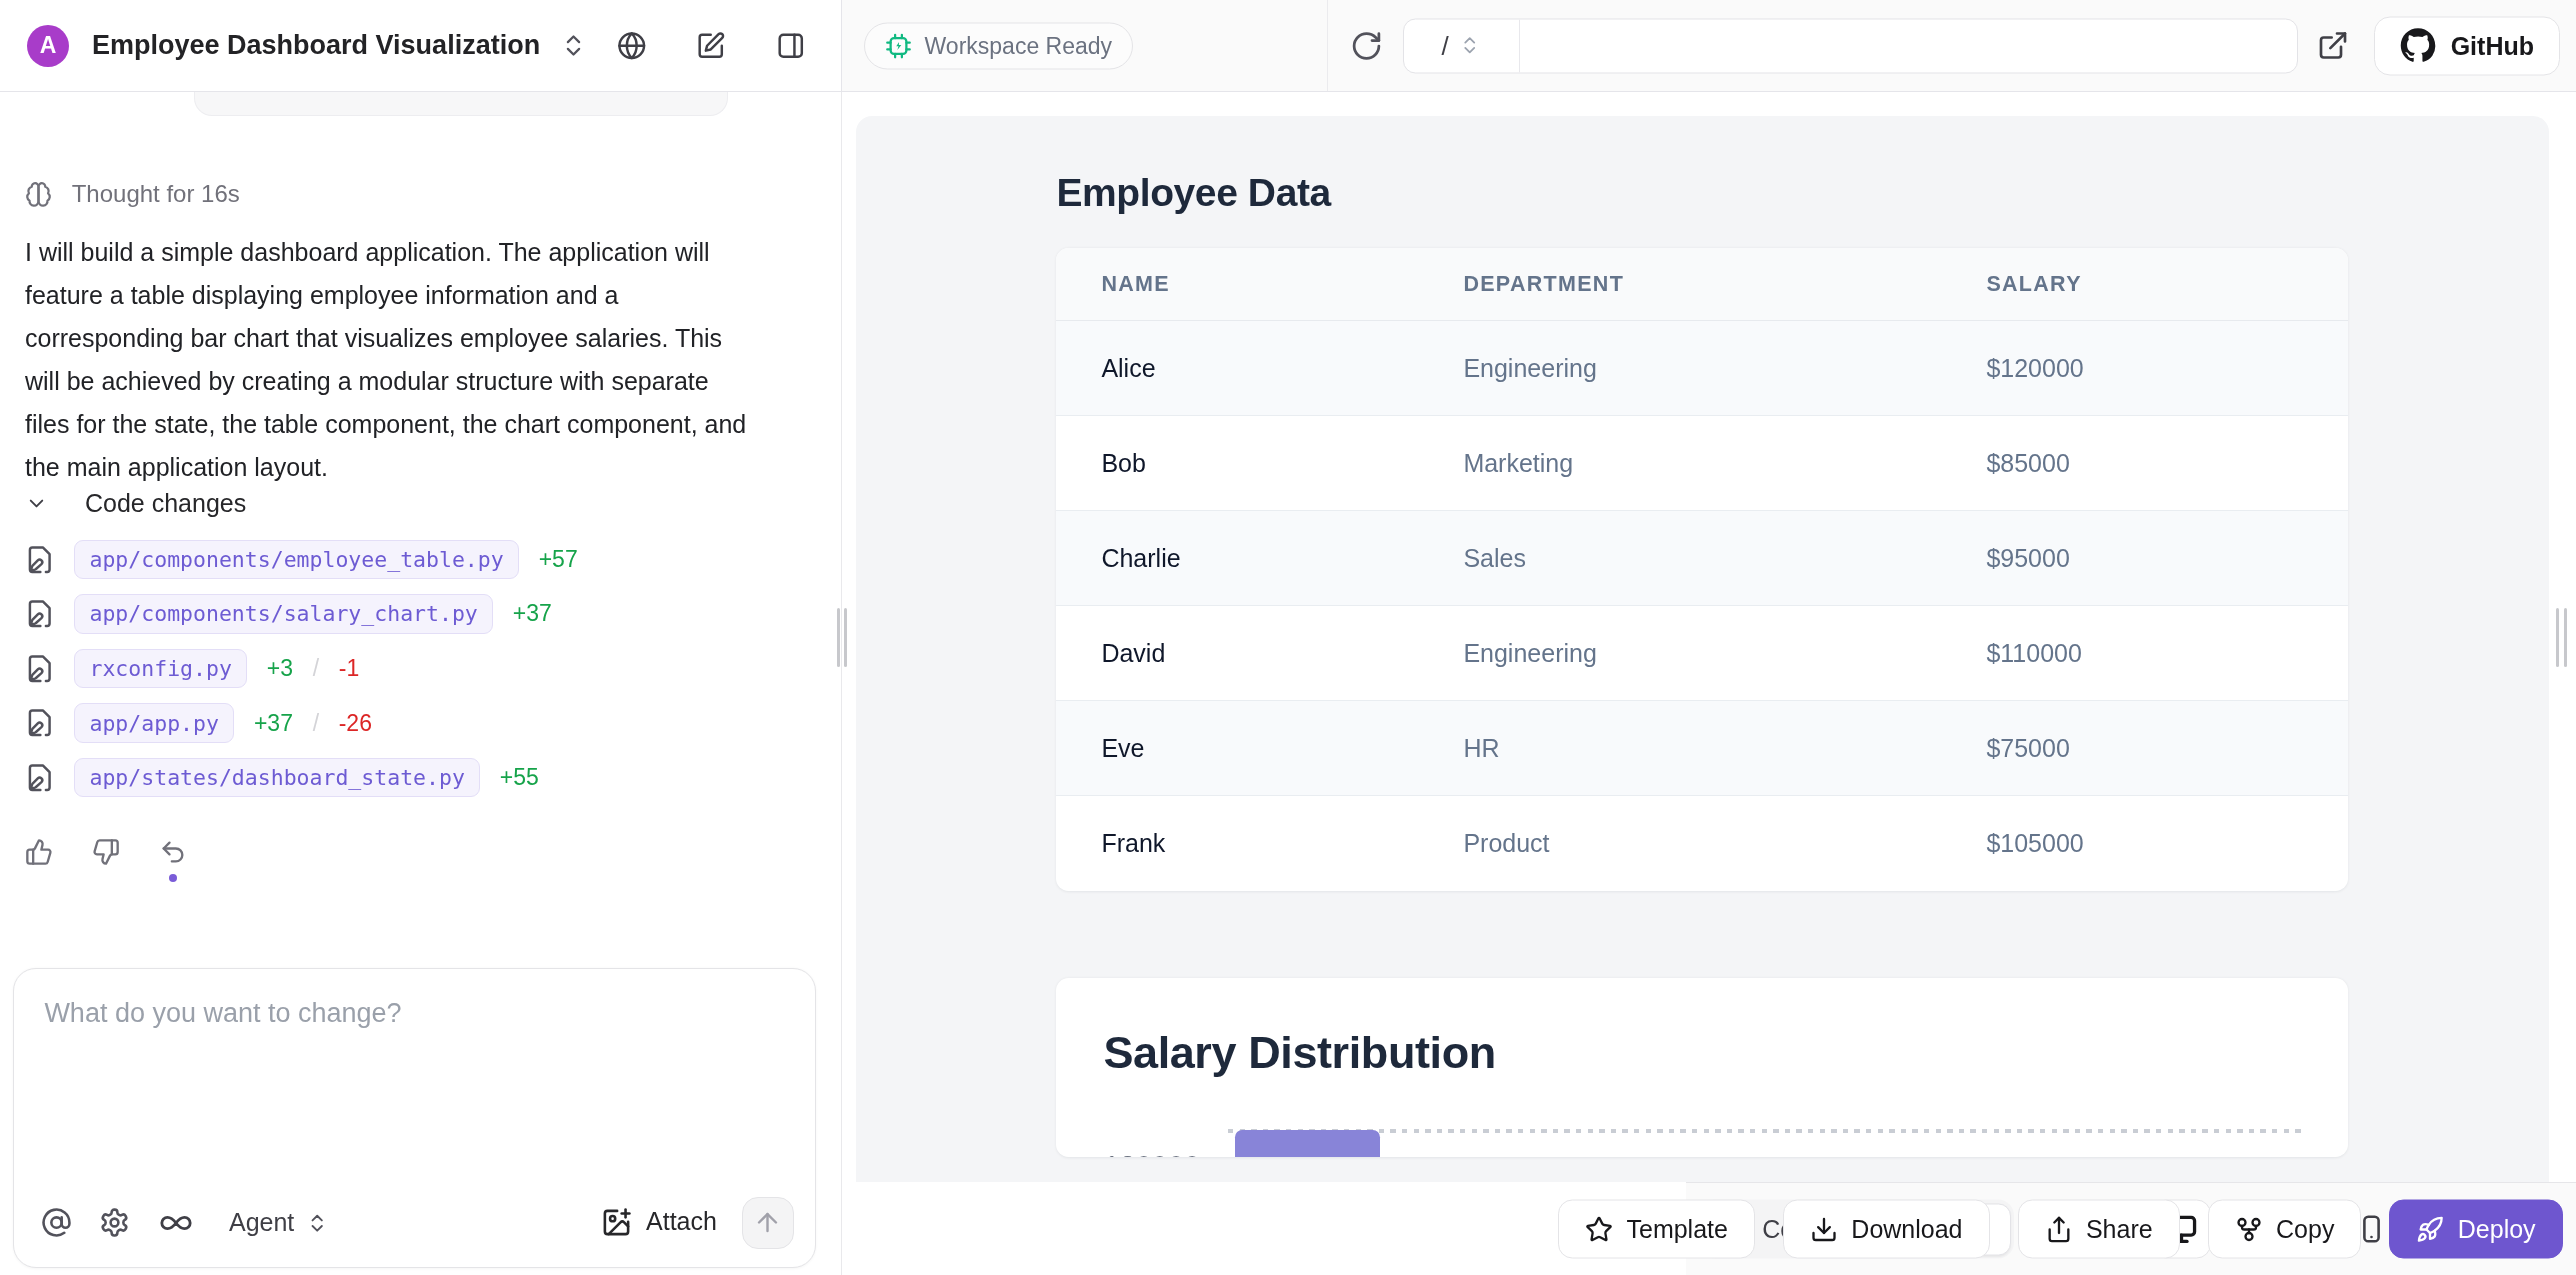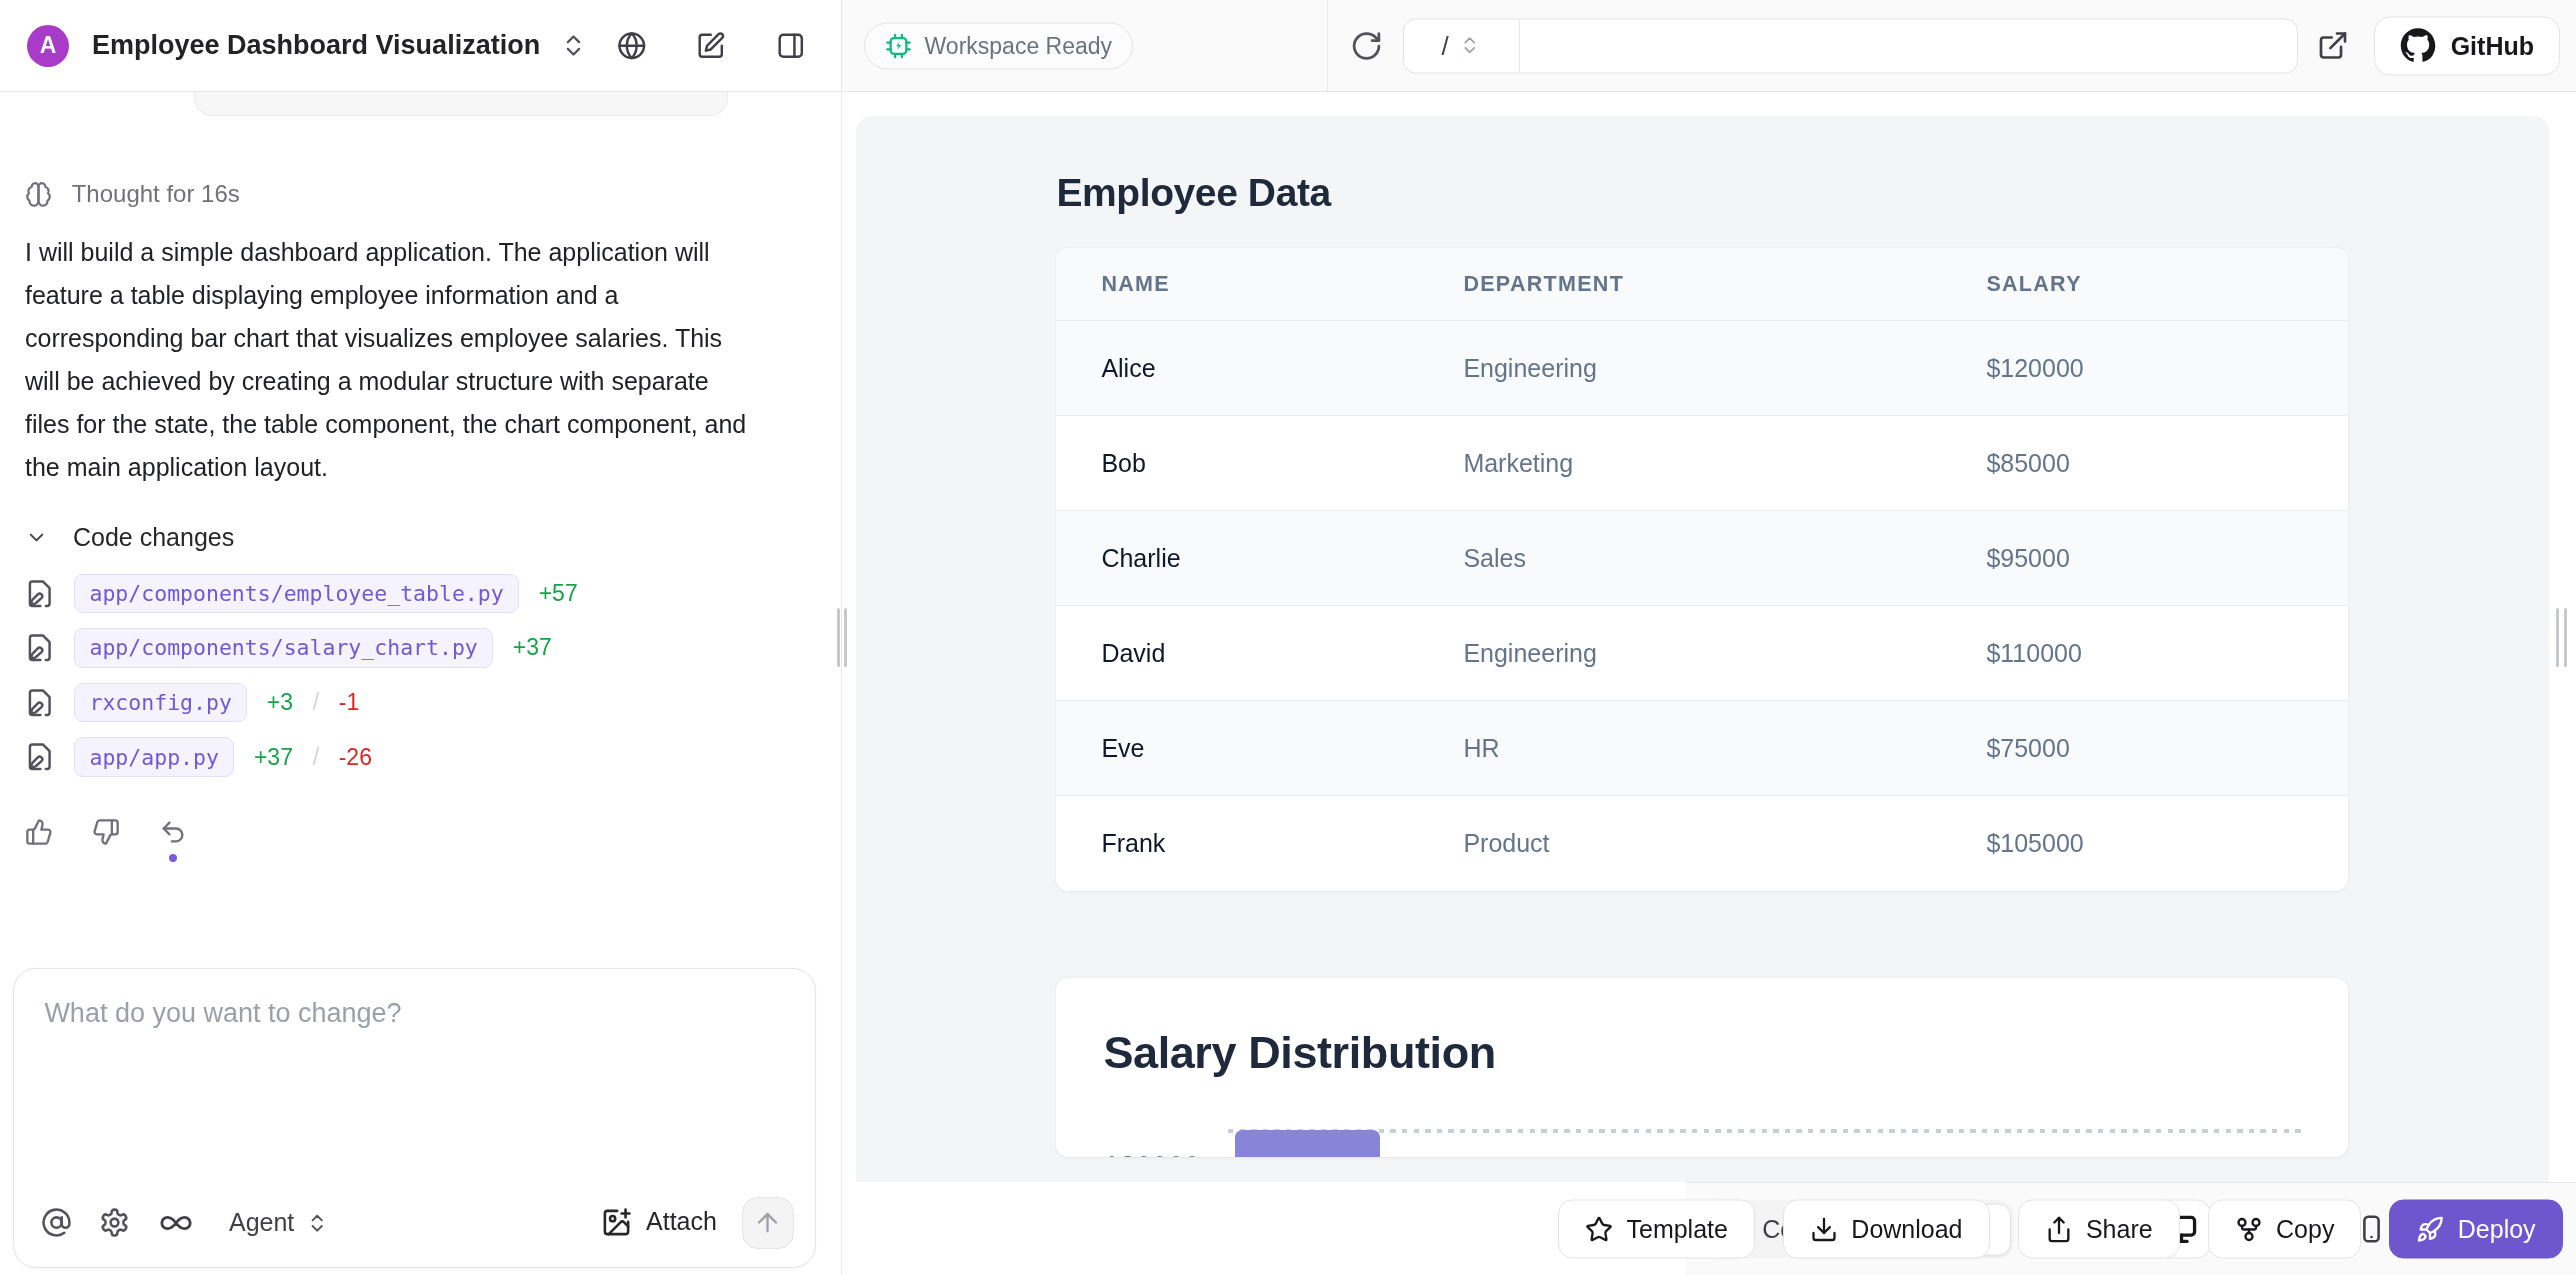--- a/index.html
+++ b/index.html
@@ -30,21 +30,21 @@
   .open-ext { color:#3f3f46; margin-left:19.7px; }
   .github-btn { margin-left:25px; height:59px; padding:0 25px; display:flex; align-items:center; gap:14.3px; background:#fff; border:0.9px solid #e4e4e7; border-radius:16px; font-size:25px; font-weight:600; color:#18181b; cursor:pointer; }
 
   
   .chat-panel { position:absolute; top:92px; left:0; width:842px; bottom:0; background:#fff; border-right:0.9px solid #e9e9ec; }
   .chat-scroll { position:absolute; inset:0 0 307px 0; overflow:hidden; padding:0 25px; }
   .stub-bubble { margin-left:169px; width:534px; height:24px; background:#f7f7f8; border:0.9px solid #ededf0; border-top:none; border-radius:0 0 18px 18px; }
   .thought-row { margin-top:64px; display:flex; align-items:center; gap:19.7px; color:#71717a; }
   .thought-label { font-size:24px; }
   .chat-message { margin-top:23px; width:771px; font-size:25px; line-height:43px; color:#212226; white-space:pre-line; }
-  .code-changes-header { margin-top:34px; display:flex; align-items:center; gap:25px; color:#27272a; cursor:pointer; }
+  .code-changes-header { display:flex; align-items:center; gap:37px; color:#27272a; cursor:pointer; }
   .code-changes-header .icon { color:#3f3f46; }
   .code-changes-label { font-size:25px; }
   .file-list { margin-top:21.5px; display:flex; flex-direction:column; gap:15px; }
   .file-row { display:flex; align-items:center; gap:19.7px; }
   .file-row .icon { color:#52525b; }
   .file-chip { font-family:"DejaVu Sans Mono", monospace; font-size:21.5px; color:#6d5bd3; background:#f5f3fd; border:0.9px solid #e3def7; border-radius:9px; padding:6.3px 14.3px; cursor:pointer; }
   .diff-added { font-size:23px; color:#16a34a; }
   .diff-sep { font-size:23px; color:#d4d4d8; }
   .diff-removed { font-size:23px; color:#dc2626; }
   .feedback-row { margin-top:41px; display:flex; align-items:center; gap:39px; color:#71717a; }
@@ -260,20 +260,30 @@
             <svg width="29.5" height="29.5" viewBox="0 0 24 24" fill="none" stroke="currentColor" stroke-width="2" stroke-linecap="round" stroke-linejoin="round">
                 <path d="M12.5 22H6a2 2 0 0 1-2-2V4a2 2 0 0 1 2-2h8.5L20 7.5V20a2 2 0 0 1-2 2h-1"></path>
                 <path d="M13.4 15.6a1 1 0 1 0-3-3l-4.2 4.2a2 2 0 0 0-.5.8l-.7 2.5a.5.5 0 0 0 .6.6l2.5-.7a2 2 0 0 0 .8-.5z"></path>
               </svg>
           </span>
           <span class="file-chip">app/app.py</span>
           <span class="diff-added">+37</span>
           <span class="diff-sep">/</span>
           <span class="diff-removed">-26</span>
         </div>
+        <div class="file-row">
+          <span class="icon">
+            <svg width="29.5" height="29.5" viewBox="0 0 24 24" fill="none" stroke="currentColor" stroke-width="2" stroke-linecap="round" stroke-linejoin="round">
+                <path d="M12.5 22H6a2 2 0 0 1-2-2V4a2 2 0 0 1 2-2h8.5L20 7.5V20a2 2 0 0 1-2 2h-1"></path>
+                <path d="M13.4 15.6a1 1 0 1 0-3-3l-4.2 4.2a2 2 0 0 0-.5.8l-.7 2.5a.5.5 0 0 0 .6.6l2.5-.7a2 2 0 0 0 .8-.5z"></path>
+              </svg>
+          </span>
+          <span class="file-chip">app/states/dashboard_state.py</span>
+          <span class="diff-added">+55</span>
+        </div>
       </div>
 
       <div class="feedback-row">
         <span class="icon feedback-btn">
           <svg width="28" height="28" viewBox="0 0 24 24" fill="none" stroke="currentColor" stroke-width="2" stroke-linecap="round" stroke-linejoin="round">
               <path d="M7 10v12"></path>
               <path d="M15 5.88 14 10h5.83a2 2 0 0 1 1.92 2.56l-2.33 8A2 2 0 0 1 17.5 22H4a2 2 0 0 1-2-2v-8a2 2 0 0 1 2-2h2.76a2 2 0 0 0 1.79-1.11L12 2a3.13 3.13 0 0 1 3 3.88Z"></path>
             </svg>
         </span>
         <span class="icon feedback-btn">

